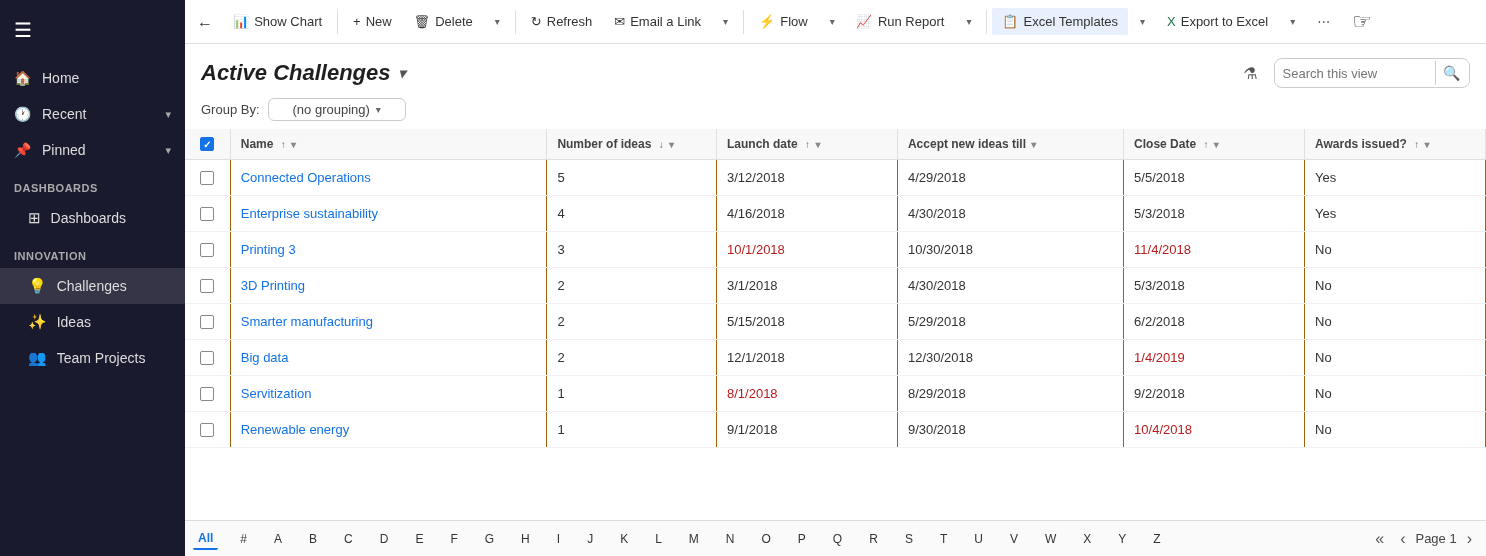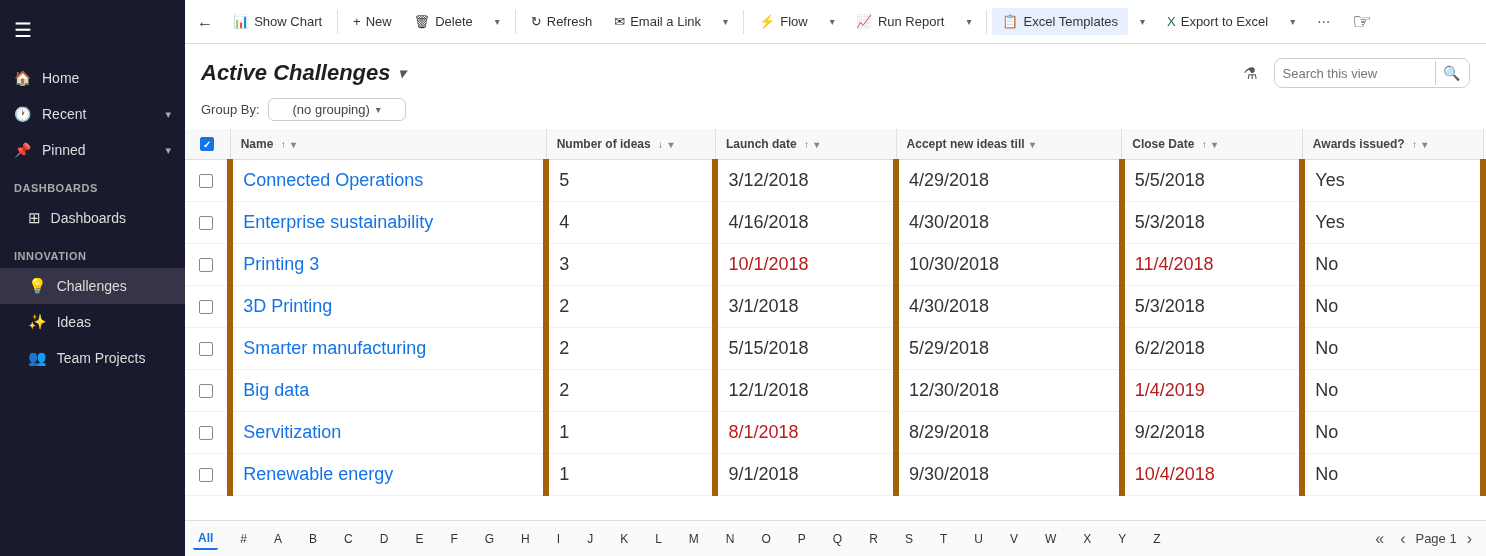--- a/index.html
+++ b/index.html
@@ -227,23 +227,23 @@
     th .filter-icon { font-size: 10px; margin-left: 2px; color: #888; cursor: pointer; }
     th .resize-handle {
       position: absolute;
       right: 0; top: 0; bottom: 0;
       width: 4px;
       cursor: col-resize;
     }
 
     td {
       padding: 10px 10px;
-      font-size: 18px;
+      font-size: 13px;
       border-bottom: 1px solid #f0f0f0;
-      border-right: 6px solid #a16207;
+      border-right: 1px solid #a16207;
       color: #333;
       white-space: nowrap;
       overflow: hidden;
       text-overflow: ellipsis;
     }
     td:first-child { width: 40px; padding: 10px 6px; }
     td.name-cell { color: #1473e6; cursor: pointer; }
     td.overdue { color: #b91c1c; }
 
     

